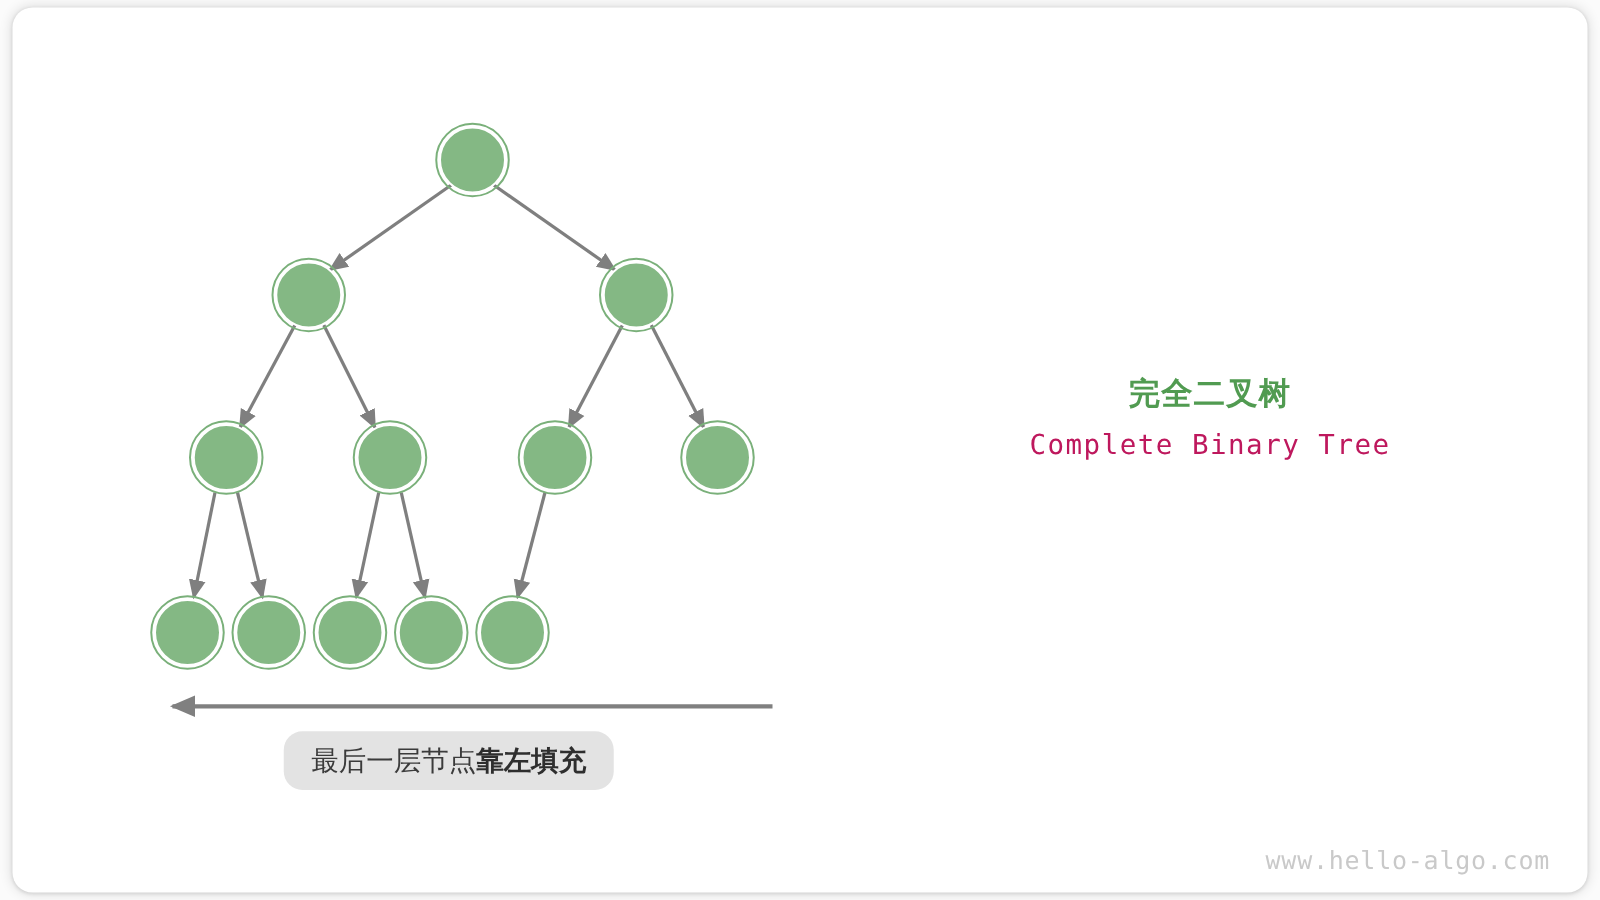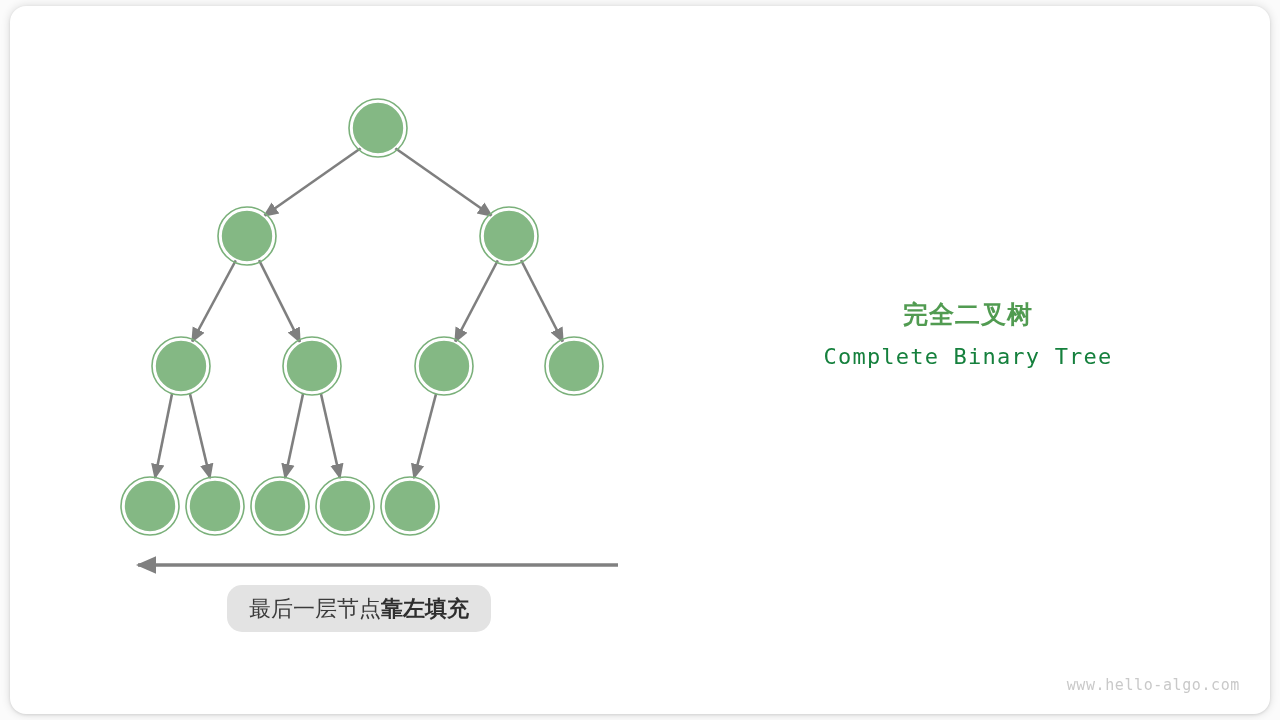--- a/index.html
+++ b/index.html
@@ -60,21 +60,21 @@
     font-family: "Liberation Sans", "DejaVu Sans", sans-serif;
     white-space: nowrap;
   }
   #title-en {
     position: absolute;
     left: 768px;
     top: 344px;
     width: 400px;
     text-align: center;
     font-size: 22px;
-    color: #15803d;
+    color: #be185d;
     letter-spacing: 1.2px;
     font-family: "DejaVu Sans Mono", "Liberation Mono", monospace;
     white-space: nowrap;
   }
   #caption-box {
     position: absolute;
     left: 227px;
     top: 585px;
     height: 47px;
     padding: 0 22px;
@@ -91,21 +91,21 @@
     white-space: nowrap;
     font-family: "Liberation Sans", "DejaVu Sans", sans-serif;
   }
   #caption-text b { font-weight: bold; color: #2e2e2e; }
   #watermark {
     position: absolute;
     left: 1000px;
     top: 676px;
     width: 240px;
     text-align: right;
-    font-size: 15px;
+    font-size: 20px;
     color: #c9c9c9;
     letter-spacing: 0.6px;
     font-family: "DejaVu Sans Mono", "Liberation Mono", monospace;
     white-space: nowrap;
   }
 </style>
 </head>
 <body>
 
 <div id="stage">

